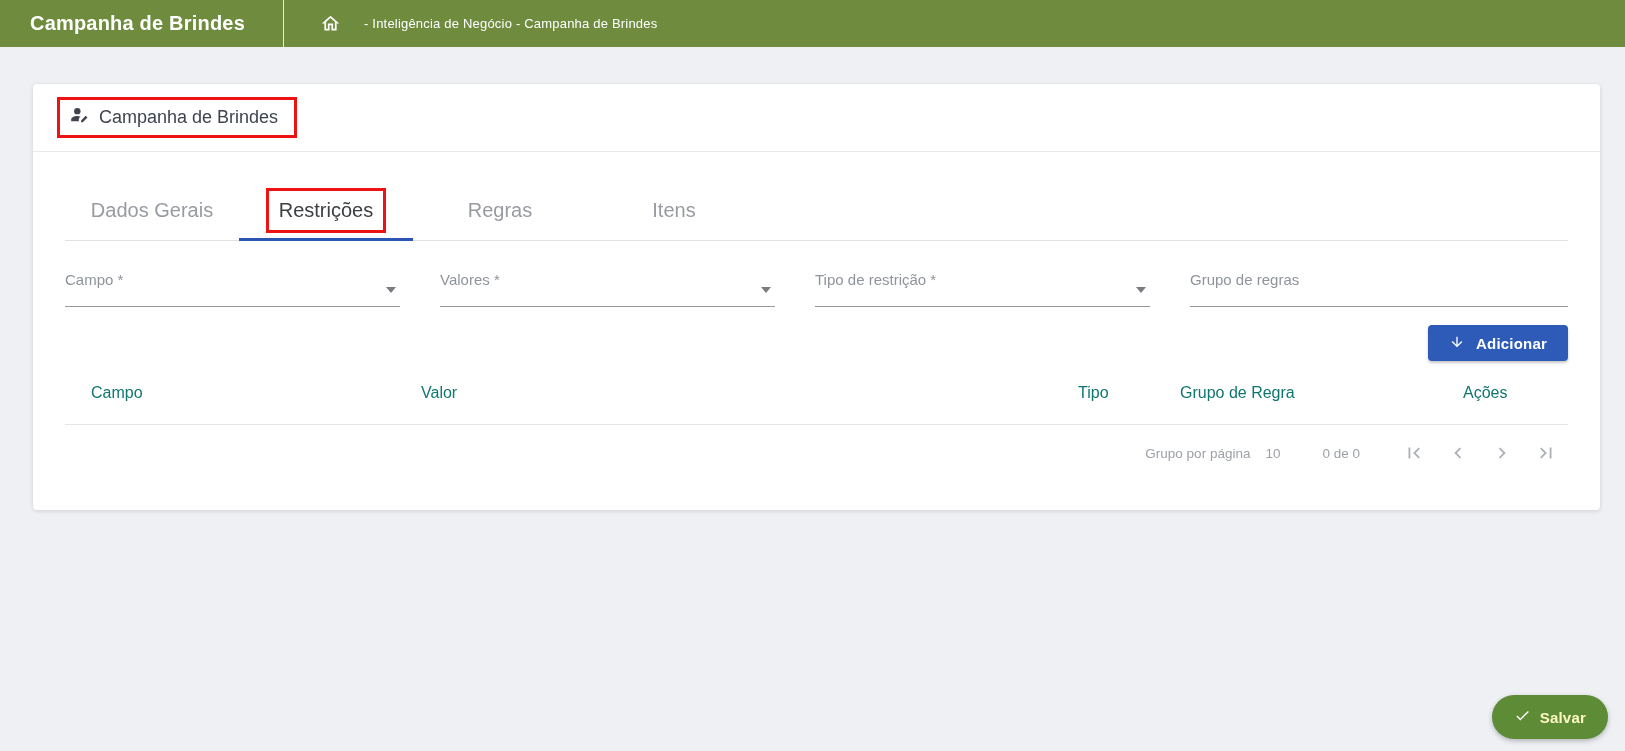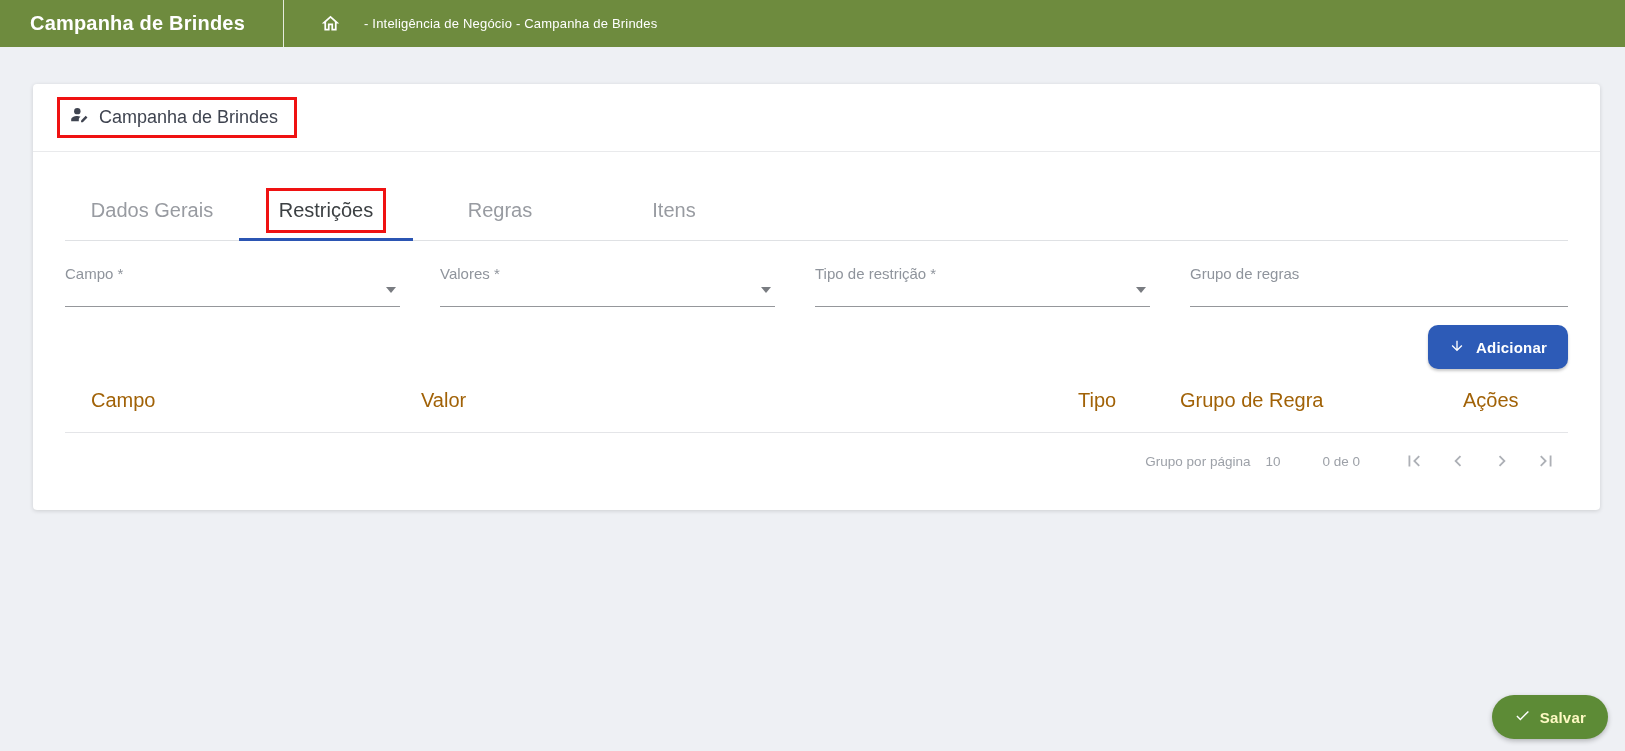--- a/index.html
+++ b/index.html
@@ -24,35 +24,35 @@
   .title-box{display:inline-flex;align-items:center;gap:9px;padding:5px 16px 5px 9px;}
   .card-title{font-size:18px;color:#3f4450;}
   
   .tabs-row{margin:28px 32px 0;height:60px;display:flex;border-bottom:1px solid #dfe1e4;position:relative;}
   .tab{width:174px;display:flex;align-items:center;justify-content:center;font-size:20px;color:#989ba1;cursor:pointer;position:relative;}
   .tab.active{color:#3c4043;}
   .tab-box{padding:8px 10px;}
   .tab-ink{position:absolute;left:0;right:0;bottom:-1px;height:3px;background:#2b55b3;}
   
   .fields-row{margin:20px 32px 0;display:flex;gap:40px;}
-  .field{height:46px;border-bottom:1px solid #95979b;display:flex;align-items:flex-end;padding-bottom:24px;position:relative;box-sizing:border-box;}
+  .field{height:46px;border-bottom:1px solid #95979b;display:flex;align-items:flex-end;padding-bottom:18px;position:relative;box-sizing:border-box;}
   .field.fixed{width:335px;}
   .field.grow{flex:1;}
   .field-label{font-size:15px;color:#8f949c;}
   .select-arrow{position:absolute;right:4px;bottom:13px;width:0;height:0;
     border-left:5px solid transparent;border-right:5px solid transparent;border-top:6px solid #797c81;}
   
   .add-row{margin:18px 32px 0;display:flex;justify-content:flex-end;}
-  .btn-add{height:44px;border:none;border-radius:10px;background:#2d5bb7;color:#fff;
+  .btn-add{height:36px;border:none;border-radius:4px;background:#2d5bb7;color:#fff;
     font-family:inherit;font-size:15px;font-weight:700;letter-spacing:.2px;
     padding:0 21px;display:inline-flex;align-items:center;gap:11px;cursor:pointer;
     box-shadow:0 2px 3px rgba(0,0,0,.22);}
   
   .table-head{margin:0 32px;height:63px;display:grid;grid-template-columns:356px 657px 102px 283px 1fr;
-    align-items:center;border-bottom:1px solid #e4e5e8;color:#a16207;font-size:20px;}
+    align-items:center;border-bottom:1px solid #e4e5e8;color:#0f766e;font-size:16px;}
   .th:first-child{padding-left:26px;}
   
   .paginator{margin:0 32px;height:56px;display:flex;justify-content:flex-end;align-items:center;
     color:#9da1a8;font-size:13.5px;}
   .pg-size{margin-left:15px;}
   .pg-range{margin-left:42px;}
   .pg-nav{margin-left:32px;display:flex;}
   .pg-btn{width:44px;height:40px;border:none;background:transparent;display:flex;align-items:center;justify-content:center;cursor:pointer;padding:0;}
   .pg-btn svg{fill:#adb0b6;}
   

